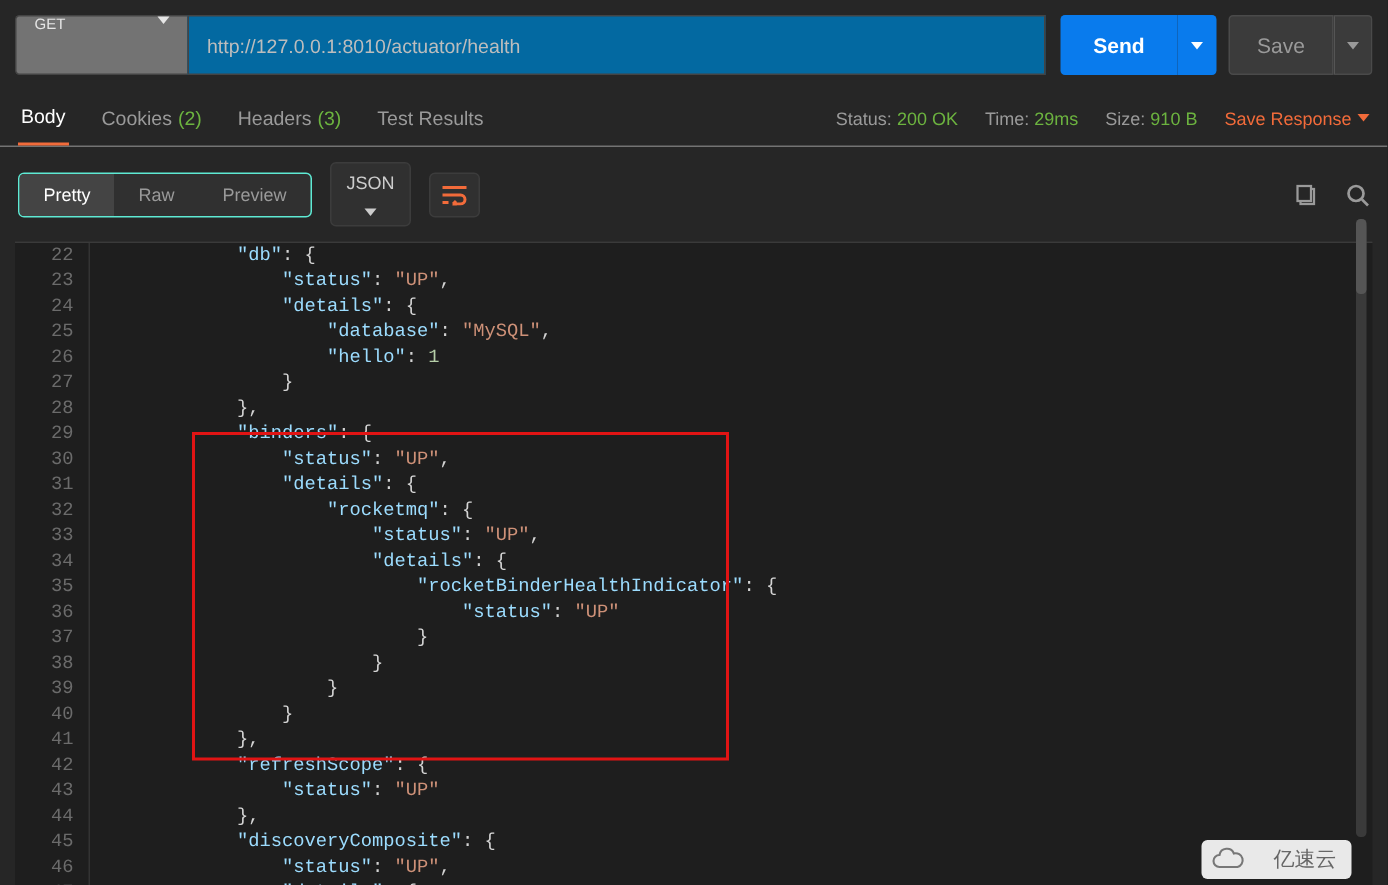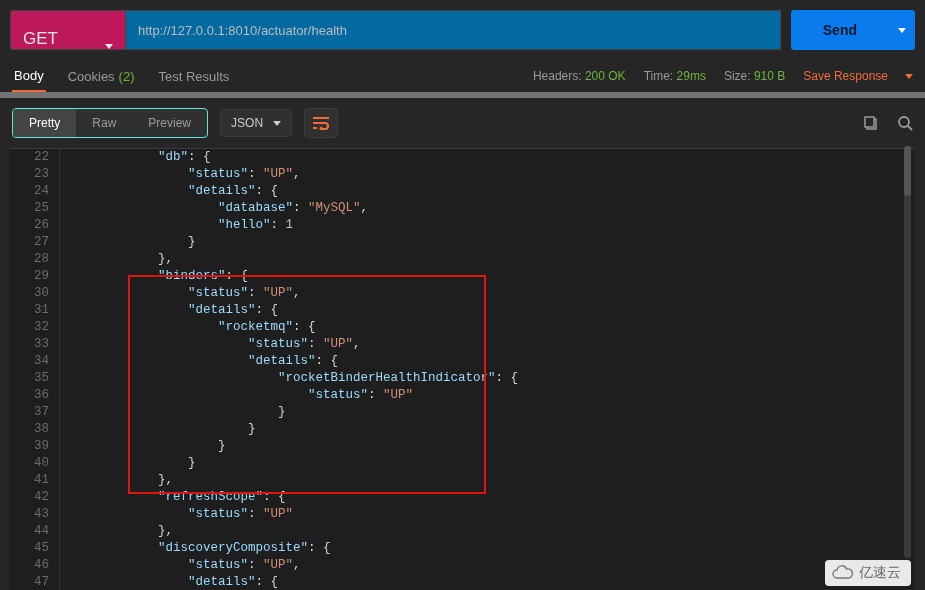--- a/index.html
+++ b/index.html
@@ -17,54 +17,54 @@
   
   .request-bar {
     display: flex;
     align-items: center;
     padding: 10px 10px 10px 10px;
     gap: 0;
     background: #262626;
   }
   .method-select {
     display: flex;
-    align-items: flex-end;
+    align-items: flex-start;
     justify-content: space-between;
     height: 40px;
     width: 115px;
-    background: #be185d;
+    background: #737373;
     border: 1px solid #444;
     border-right: none;
     border-radius: 3px 0 0 3px;
     padding: 0 12px;
     color: #e6e6e6;
-    font-size: 17px;
+    font-size: 10px;
   }
   .url-input {
     flex: 1;
     height: 40px;
     background: #0369a1;
     border: 1px solid #444;
     padding: 0 12px;
     color: #bdbdbd;
     font-size: 13px;
     outline: none;
   }
   .send-group {
     display: flex;
     margin-left: 10px;
     height: 40px;
   }
   .send-btn {
     background: #097bed;
-    color: #0f172a;
+    color: #ffffff;
     border: none;
     font-weight: 600;
     font-size: 14px;
-    padding: 0 32px;
+    padding: 0 22px;
     border-radius: 3px 0 0 3px;
   }
   .send-drop {
     background: #097bed;
     border-left: 1px solid #3b9af0;
     color: #fff;
     width: 26px;
     border: none;
     border-radius: 0 3px 3px 0;
     display: flex;
@@ -100,21 +100,21 @@
     width: 0; height: 0;
     border-left: 4px solid transparent;
     border-right: 4px solid transparent;
     border-top: 5px solid currentColor;
   }
 
   
   .resp-header {
     display: flex;
     align-items: center;
-    border-bottom: 6px solid #737373;
+    border-bottom: 1px solid #737373;
     padding: 0 12px;
     height: 38px;
     background: #262626;
   }
   .resp-tabs {
     display: flex;
     gap: 20px;
     align-items: center;
     height: 100%;
   }
@@ -137,21 +137,21 @@
     gap: 18px;
     align-items: center;
     font-size: 12px;
     color: #9a9a9a;
   }
   .meta-val { color: #6cb33f; }
   .save-response {
     color: #f26b3a;
     display: flex;
     align-items: center;
-    gap: 17px;
+    gap: 4px;
     cursor: pointer;
   }
 
   
   .view-toolbar {
     display: flex;
     align-items: center;
     padding: 10px 12px;
     gap: 0;
     background: #262626;
@@ -178,20 +178,21 @@
     display: flex;
     align-items: center;
     background: #303030;
     border: 1px solid #3c3c3c;
     border-radius: 4px;
     padding: 6px 10px;
     margin-left: 12px;
     color: #cccccc;
     font-size: 12px;
     gap: 10px;
+    flex-direction: column;
   }
   .wrap-btn {
     margin-left: 12px;
     width: 34px;
     height: 30px;
     background: #303030;
     border: 1px solid #3c3c3c;
     border-radius: 4px;
     display: flex;
     align-items: center;
@@ -266,65 +267,75 @@
     right: 14px;
     top: 148px;
     width: 7px;
     height: 410px;
     background: #3a3a3a;
     border-radius: 3px;
   }
 
   .watermark {
     position: absolute;
-    right: 14px;
+    right: 24px;
     bottom: 4px;
     background: rgba(255,255,255,0.9);
     color: #666;
     font-size: 14px;
-    padding: 4px 10px 4px 34px;
+    padding: 4px 10px 4px 48px;
     border-radius: 4px;
     display: flex;
     align-items: center;
     gap: 6px;
   }
   .watermark svg { position:absolute; left:6px; }
 </style>
 </head>
 <body>
 
 <div class="request-bar">
   <div class="method-select">
     <span>GET</span>
     <span class="caret-down"></span>
   </div>
   <input class="url-input" value="http://127.0.0.1:8010/actuator/health" style="">
   <div class="send-group">
     <button class="send-btn">Send</button>
     <button class="send-drop">
+        <span class="caret-down"></span>
+      </button>
+  </div>
+  <div class="save-group">
+    <button class="save-btn">Save</button>
+    <button class="save-drop">
         <span class="caret-down"></span>
       </button>
   </div>
 </div>
 
 <div class="resp-header">
   <div class="resp-tabs">
     <div class="resp-tab active">
         <span>Body</span>
       </div>
     <div class="resp-tab">
       <span>Cookies</span>
       <span class="badge-green">(2)</span>
     </div>
     <div class="resp-tab">
+      <span>Headers</span>
+      <span class="badge-green">(3)</span>
+    </div>
+    <div class="resp-tab">
         <span>Test Results</span>
       </div>
   </div>
   <div class="resp-meta">
-    <span><span>Headers:</span> <span class="meta-val">200 OK</span></span>
+    <span><span>Status:</span> <span class="meta-val">200 OK</span></span>
     <span><span>Time:</span> <span class="meta-val">29ms</span></span>
     <span><span>Size:</span> <span class="meta-val">910 B</span></span>
     <span class="save-response">
       <span>Save Response</span>
       <span class="caret-down"></span>
     </span>
   </div>
 </div>
 
 <div class="view-toolbar">

